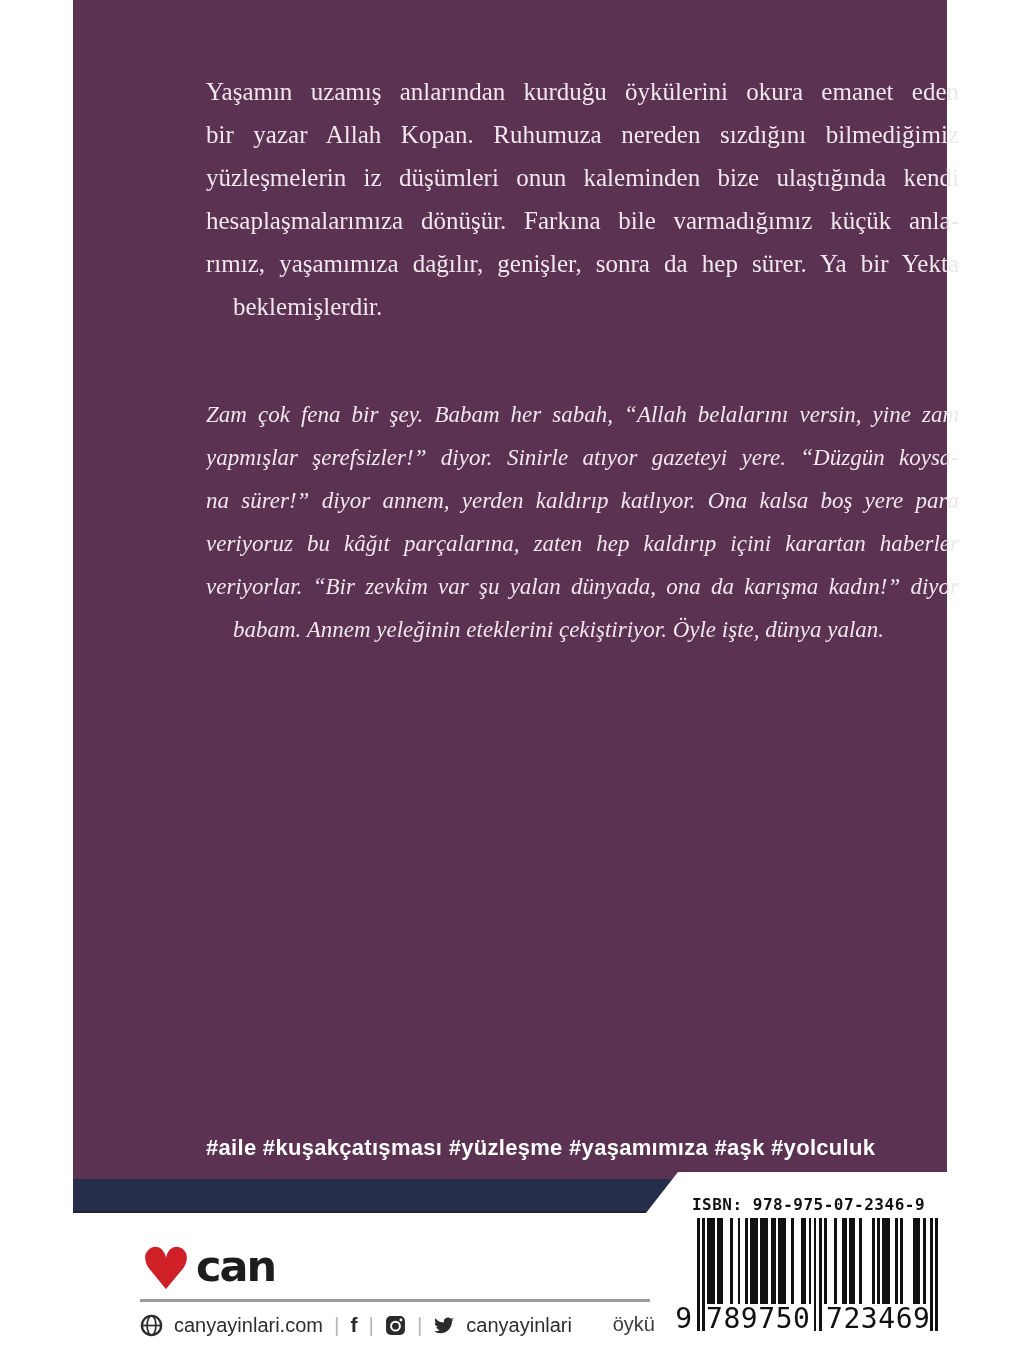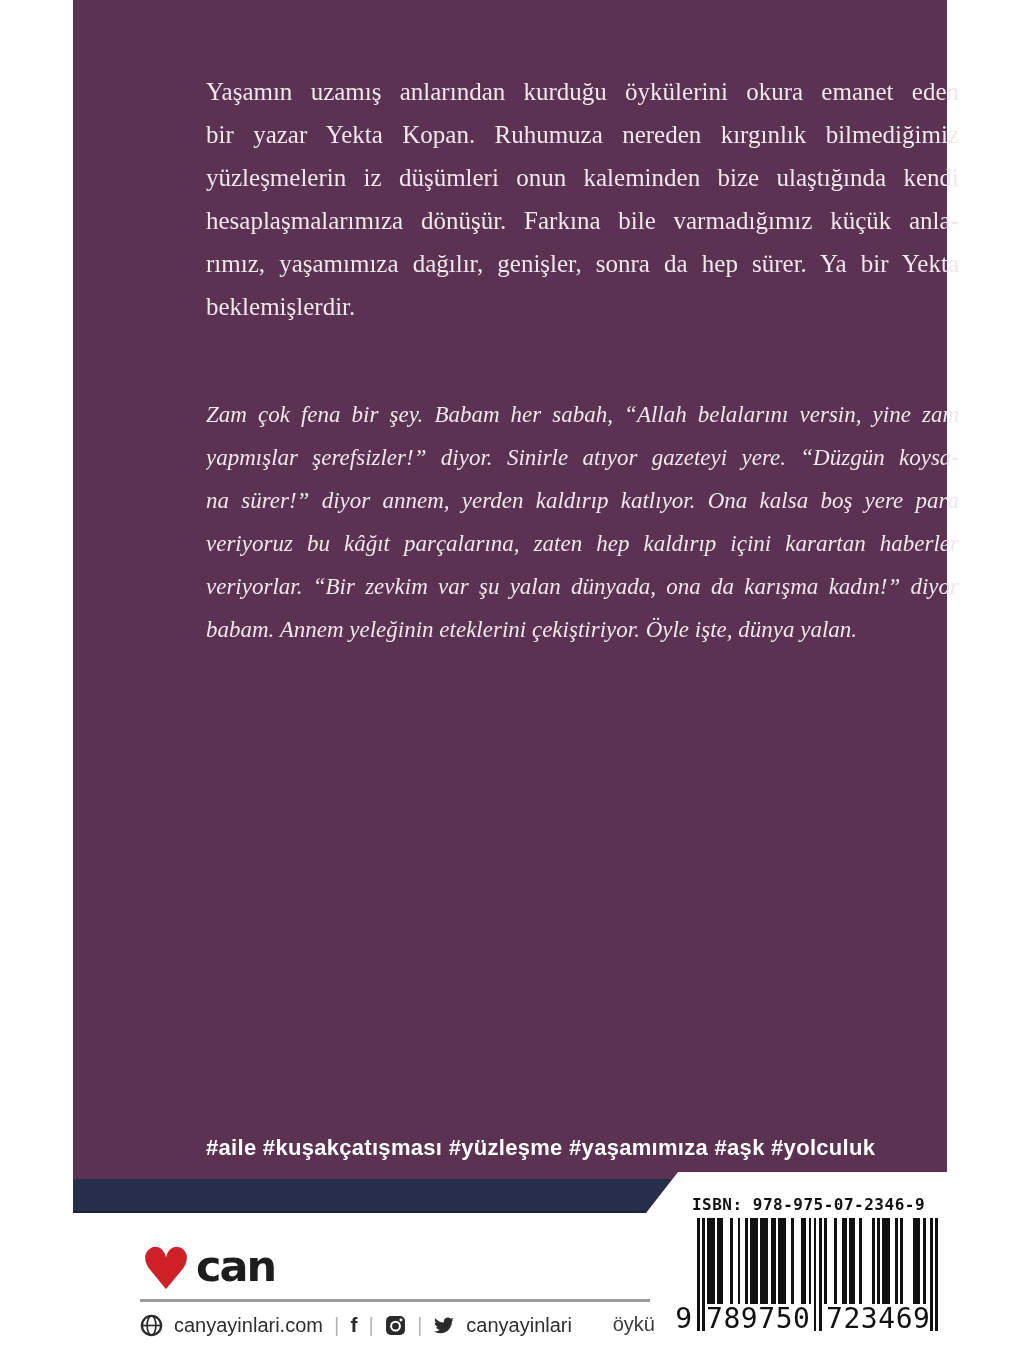--- a/index.html
+++ b/index.html
@@ -11,21 +11,21 @@
            border-bottom:2px solid #1c2238;box-sizing:border-box;}
   .white-panel{position:absolute;left:600px;top:1172px;width:347px;height:41px;background:#ffffff;
            clip-path:polygon(78px 0,347px 0,347px 41px,46px 41px);}
   
   .para{position:absolute;left:133px;width:753px;color:#f0e7ed;
         font-family:"Liberation Serif",serif;}
   .para1{top:70px;font-size:25px;}
   .para2{top:393px;font-size:23px;font-style:italic;}
   .line{height:43px;line-height:43px;text-align:justify;text-align-last:justify;
         overflow:hidden;white-space:nowrap;}
-  .line.last{text-align-last:left;}
+  .line.last{text-align-last:left;margin-left:27px;}
   .hashtags{position:absolute;left:133px;top:1133px;width:760px;height:30px;line-height:30px;
         color:#ffffff;font-size:22px;font-weight:bold;letter-spacing:.3px;
         font-family:"Liberation Sans",sans-serif;}
   
   .logo{position:absolute;left:140px;top:1238px;height:62px;display:flex;align-items:center;}
   .heart{color:#cf2028;font-size:58px;line-height:58px;font-family:"DejaVu Sans",sans-serif;}
   .canword{color:#1d1d1d;font-size:43px;line-height:58px;font-weight:bold;letter-spacing:-2px;
         font-family:"DejaVu Sans",sans-serif;margin-left:4px;margin-top:-6px;}
   .rule{position:absolute;left:140px;top:1299px;width:510px;height:3px;background:#9b9b9b;}
   
@@ -51,21 +51,21 @@
   .d-left i,.d-right i{font-style:normal;}
 </style>
 </head>
 <body>
 
 <div class="page">
 
   <div class="purple">
     <div class="para para1">
         <div class="line">Yaşamın uzamış anlarından kurduğu öykülerini okura emanet eden</div>
-        <div class="line">bir yazar Yekta Kopan. Ruhumuza nereden kırgınlık bilmediğimiz</div>
+        <div class="line">bir yazar Allah Kopan. Ruhumuza nereden sızdığını bilmediğimiz</div>
         <div class="line">yüzleşmelerin iz düşümleri onun kaleminden bize ulaştığında kendi</div>
         <div class="line">hesaplaşmalarımıza dönüşür. Farkına bile varmadığımız küçük anla-</div>
         <div class="line">rımız, yaşamımıza dağılır, genişler, sonra da hep sürer. Ya bir Yekta</div>
         <div class="line last">beklemişlerdir.</div>
       </div>
     <div class="para para2">
         <div class="line">Zam çok fena bir şey. Babam her sabah, “Allah belalarını versin, yine zam</div>
         <div class="line">yapmışlar şerefsizler!” diyor. Sinirle atıyor gazeteyi yere. “Düzgün koysa-</div>
         <div class="line">na sürer!” diyor annem, yerden kaldırıp katlıyor. Ona kalsa boş yere para</div>
         <div class="line">veriyoruz bu kâğıt parçalarına, zaten hep kaldırıp içini karartan haberler</div>

